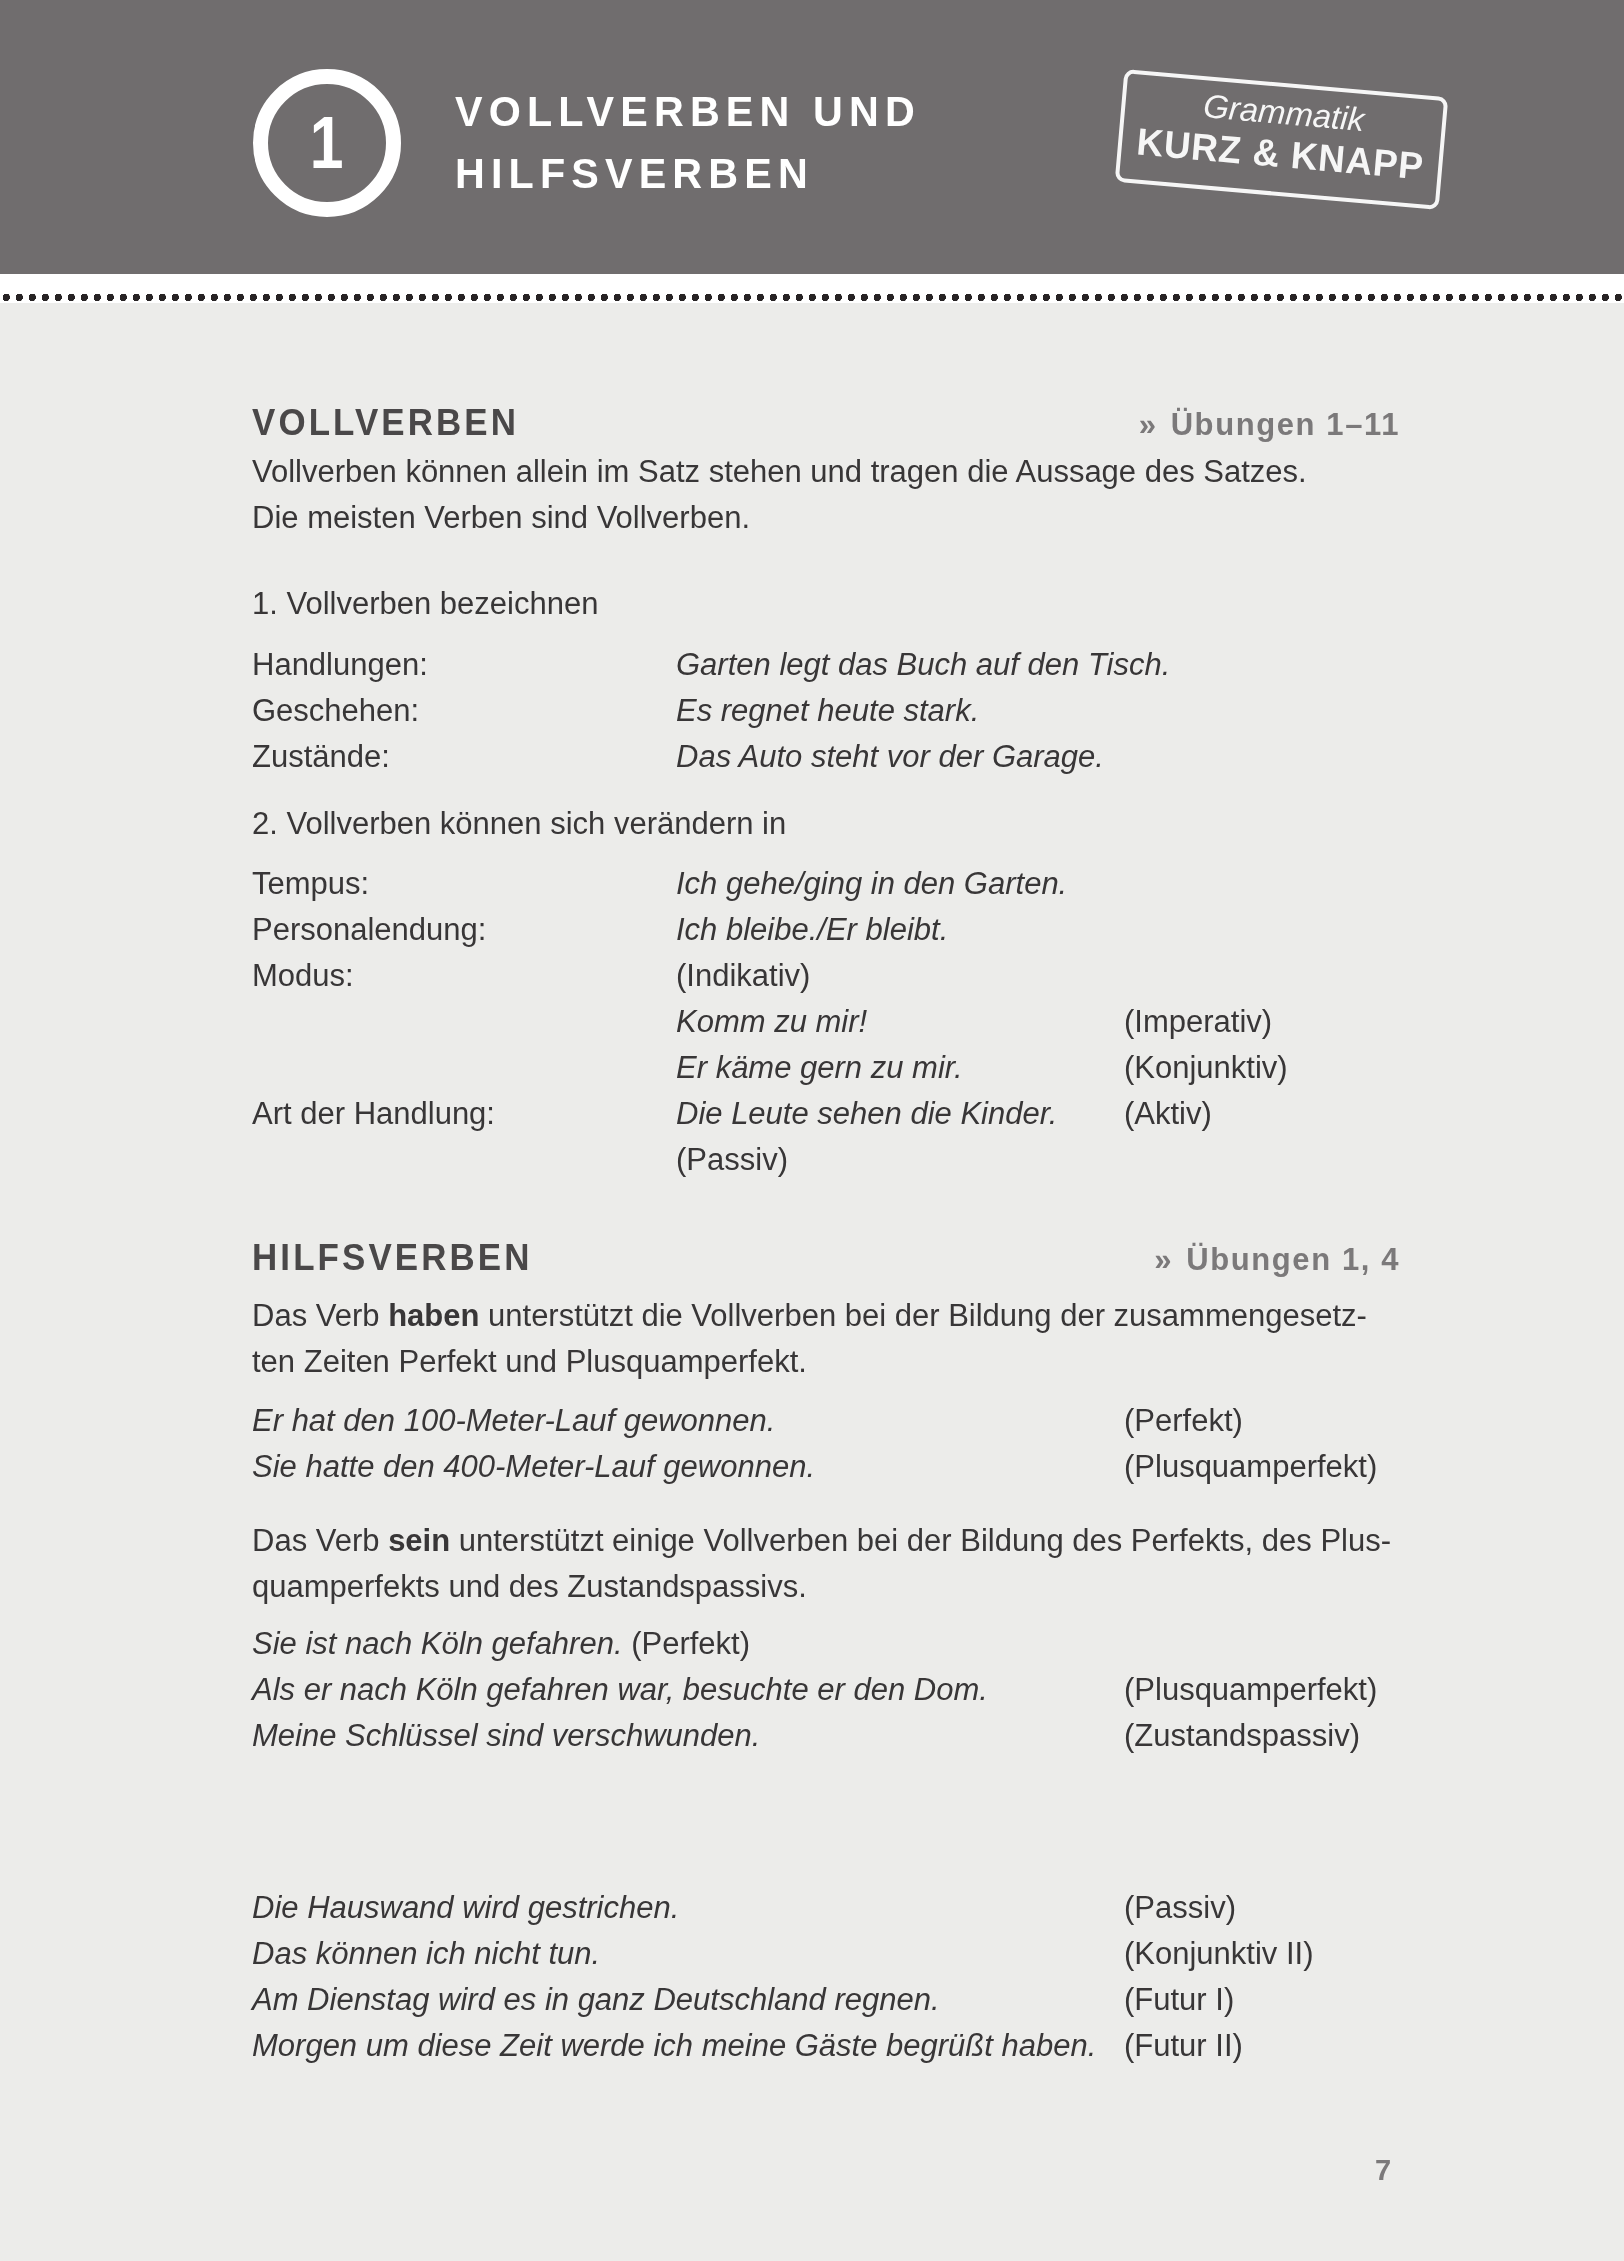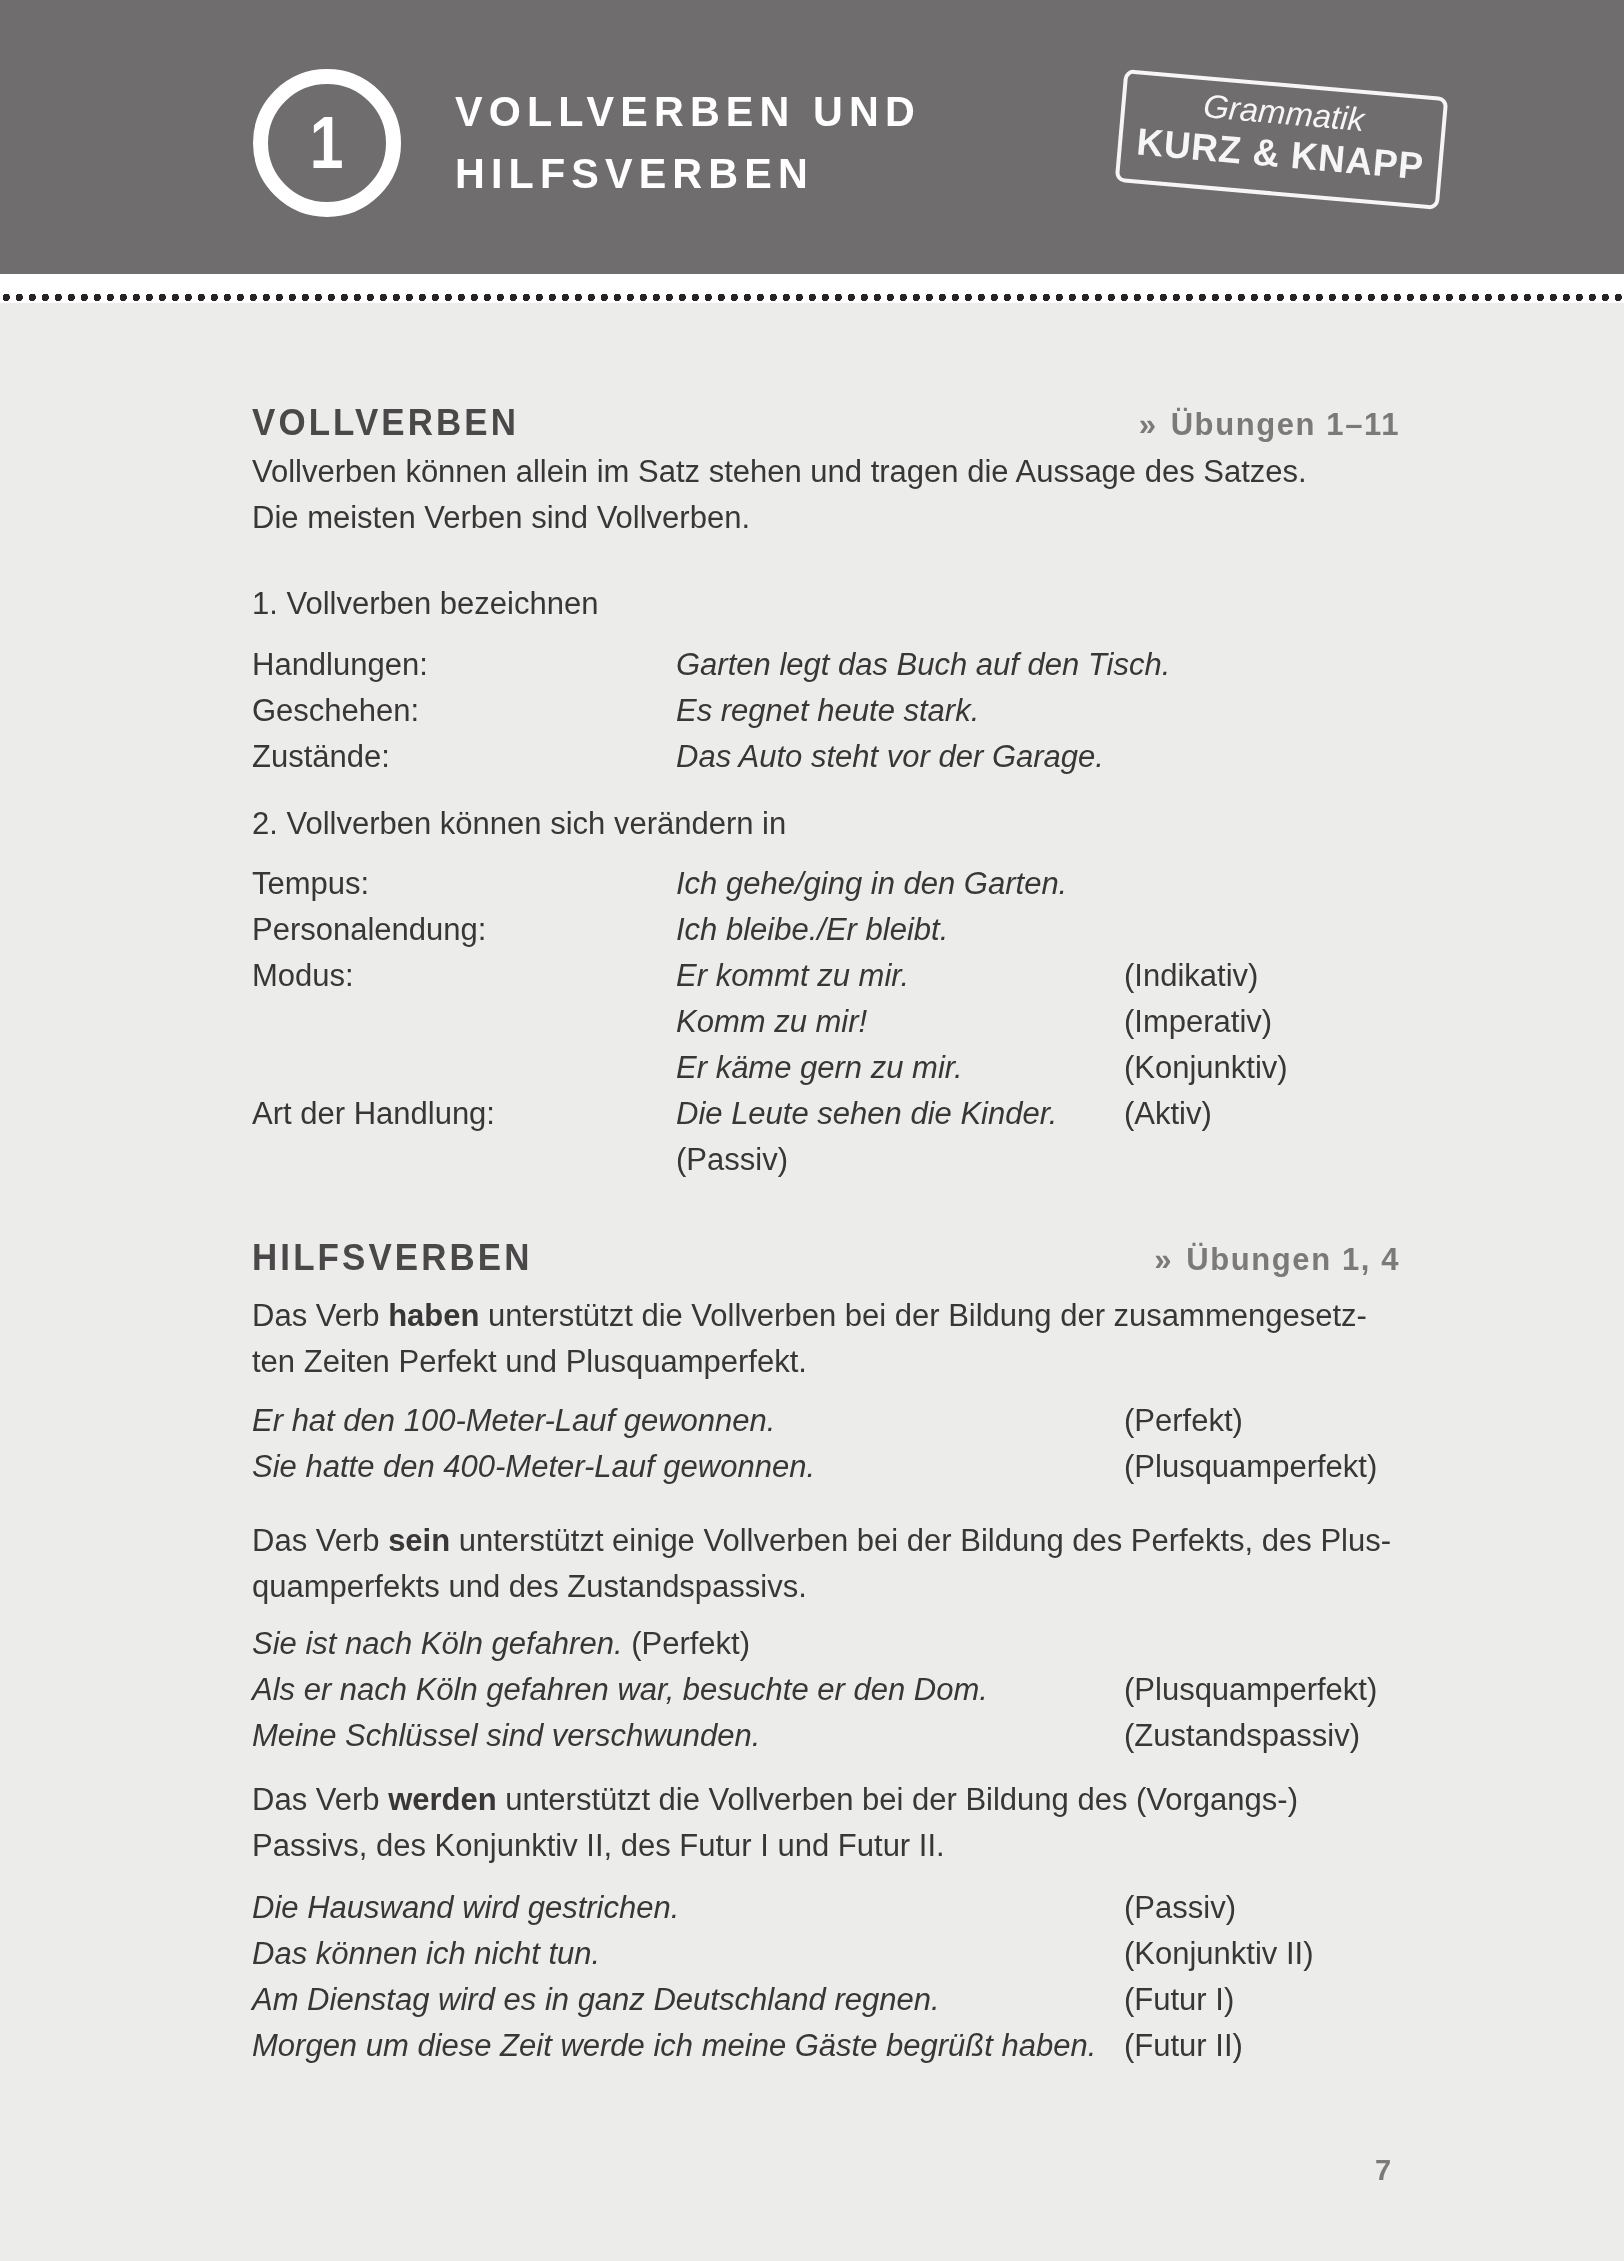--- a/index.html
+++ b/index.html
@@ -132,21 +132,20 @@
       <span class="ex"><span>Ich </span><span class="u">gehe/ging</span><span> in den Garten.</span></span>
       <span class="note"></span>
     </div>
     <div class="row">
       <span class="label">Personalendung:</span>
       <span class="ex"><span>Ich </span><span class="u">bleibe.</span><span>/Er </span><span class="u">bleibt</span><span>.</span></span>
       <span class="note"></span>
     </div>
     <div class="row">
       <span class="label">Modus:</span>
-      <span class="ex"><span>Er </span><span class="u">kommt</span><span> zu mir.</span></span>
       <span class="note">(Indikativ)</span>
     </div>
     <div class="row">
       <span class="label"></span>
       <span class="ex"><span class="u">Komm</span><span> zu mir!</span></span>
       <span class="note">(Imperativ)</span>
     </div>
     <div class="row">
       <span class="label"></span>
       <span class="ex"><span>Er </span><span class="u">käme</span><span> gern zu mir.</span></span>
@@ -197,24 +196,20 @@
     <div class="row">
       <span class="ex"><span>Als er nach Köln </span><span class="u">gefahren</span><span> </span><span class="u">war</span><span>, besuchte er den Dom.</span></span>
       <span class="note"> (Plusquamperfekt)</span>
     </div>
     <div class="row">
       <span class="ex"><span>Meine Schlüssel </span><span class="u">sind</span><span> </span><span class="u">verschwunden</span><span>.</span></span>
       <span class="note">(Zustandspassiv)</span>
     </div>
   </div>
 
-  <div class="block para" style="top:1777px">
-    <div><span>Das Verb </span><span class="b">werden</span><span> unterstützt die Vollverben bei der Bildung des (Vorgangs-)</span></div>
-    <div><span>Passivs, des Konjunktiv II, des Futur I und Futur II.</span></div>
-  </div>
 
   <div class="block rows wide" style="top:1885px">
     <div class="row">
       <span class="ex"><span>Die Hauswand </span><span class="u">wird</span><span> gestrichen.</span></span>
       <span class="note">(Passiv)</span>
     </div>
     <div class="row">
       <span class="ex"><span>Das </span><span class="u">können</span><span> ich nicht tun.</span></span>
       <span class="note">(Konjunktiv II)</span>
     </div>

